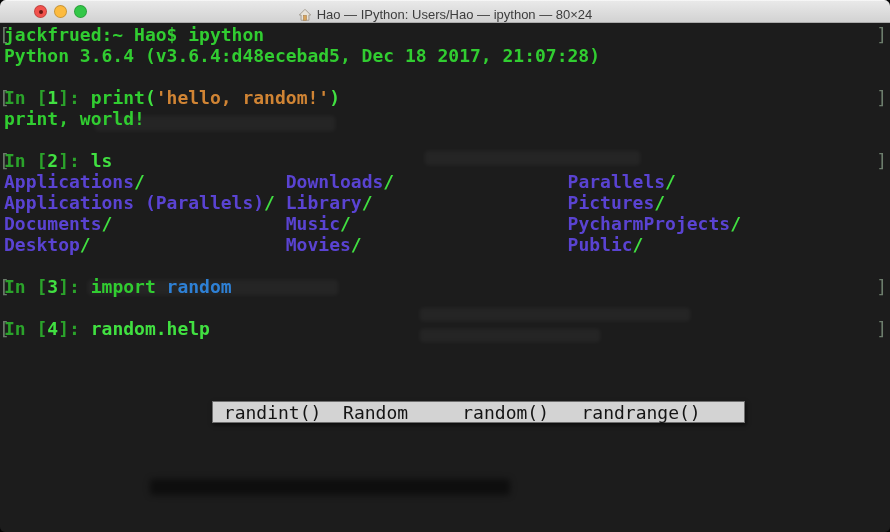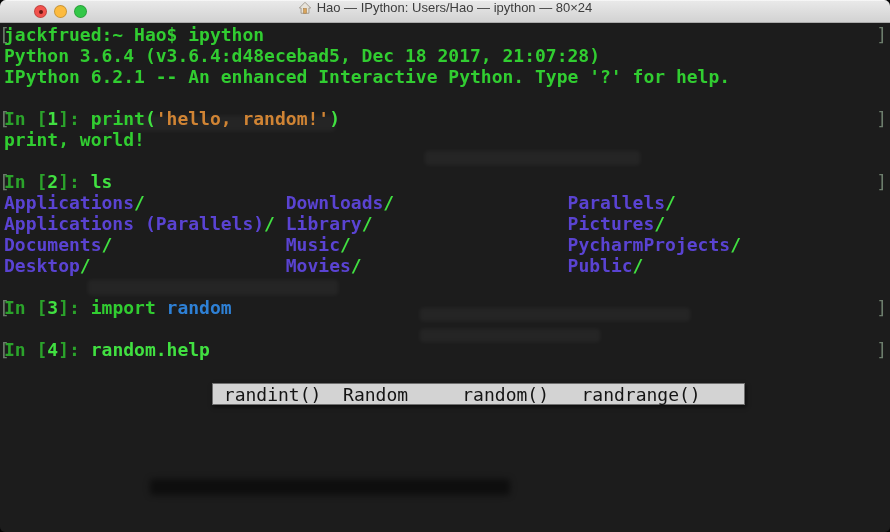--- a/index.html
+++ b/index.html
@@ -8,21 +8,21 @@
     border-radius:6px 6px 5px 5px;
     font-family:"DejaVu Sans Mono","Liberation Mono",monospace;
     box-shadow:0 10px 30px rgba(0,0,0,.6);
   }
   
   .titlebar{
     position:relative;height:22px;
     background:linear-gradient(to bottom,var(--titlebar-top),var(--titlebar-bottom));
     border-bottom:1px solid #ababab;
     box-shadow:inset 0 1px 0 rgba(255,255,255,.55);
-    display:flex;align-items:flex-start;justify-content:center;
+    display:flex;align-items:flex-end;justify-content:center;
   }
   .lights{position:absolute;left:34px;top:5px;display:flex;gap:7px;}
   .light{width:13px;height:13px;border-radius:50%;display:inline-block;position:relative;
          border:0.5px solid rgba(0,0,0,.2);box-sizing:border-box;cursor:default;}
   .light.red{background:var(--close);}
   .light.red::after{content:"";position:absolute;left:4px;top:4px;width:4px;height:4px;border-radius:50%;background:#6d1713;}
   .light.yellow{background:var(--minimize);}
   .light.green{background:var(--maximize);}
   .title{
     display:flex;align-items:center;gap:5px;
@@ -41,21 +41,21 @@
   .mark-left{position:absolute;left:-1px;top:0;}
   .mark-right{position:absolute;right:3px;top:0;}
   .c-g{color:var(--green);}
   .c-pr{color:var(--prompt-green);}
   .c-nb{color:var(--bright-green);}
   .c-or{color:var(--orange);}
   .c-bl{color:var(--blue);}
   .c-pu{color:var(--purple);}
   
   .popup{
-    position:absolute;left:212px;top:360px;height:22px;
+    position:absolute;left:212px;top:378px;height:22px;
     background:var(--popup-bg);color:var(--popup-text);
     font-weight:400;white-space:pre;line-height:22px;
     border:1px solid #6e6e6e;box-sizing:border-box;
     box-shadow:1px 2px 4px rgba(0,0,0,.6);
   }
   
   .ghost{position:absolute;border-radius:3px;background:rgba(255,255,255,.045);filter:blur(2px);}
   .ghost.dark{background:rgba(0,0,0,.5);filter:blur(3px);}
   .gh1{left:95px;top:93px;width:240px;height:15px;}
   .gh2{left:425px;top:128px;width:215px;height:14px;}
@@ -88,21 +88,20 @@
     <div class="ghost gh1"></div>
     <div class="ghost gh2"></div>
     <div class="ghost gh3"></div>
     <div class="ghost gh4"></div>
     <div class="ghost gh5"></div>
     <div class="ghost dark gh6"></div>
 
     <div id="rows">
         <div class="row"><span class="c-g">jackfrued:~ Hao$ ipython</span><span class="mark mark-left">[</span><span class="mark mark-right">]</span></div>
         <div class="row"><span class="c-g">Python 3.6.4 (v3.6.4:d48ecebad5, Dec 18 2017, 21:07:28)</span></div>
-        <div class="row"><span class="c-g">IPython 6.2.1 -- An enhanced Interactive Python. Type '?' for help.</span></div>
         <div class="row"></div>
         <div class="row"><span class="c-pr">In [</span><span class="c-nb">1</span><span class="c-pr">]: </span><span class="c-g">print</span><span class="c-nb">(</span><span class="c-or">'hello, random!'</span><span class="c-nb">)</span><span class="mark mark-left">[</span><span class="mark mark-right">]</span></div>
         <div class="row"><span class="c-g">print, world!</span></div>
         <div class="row"></div>
         <div class="row"><span class="c-pr">In [</span><span class="c-nb">2</span><span class="c-pr">]: </span><span class="c-nb">ls</span><span class="mark mark-left">[</span><span class="mark mark-right">]</span></div>
         <div class="row"><span class="c-pu">Applications</span><span class="c-nb">/</span><span>             </span><span class="c-pu">Downloads</span><span class="c-nb">/</span><span>                </span><span class="c-pu">Parallels</span><span class="c-nb">/</span></div>
         <div class="row"><span class="c-pu">Applications (Parallels)</span><span class="c-nb">/</span><span> </span><span class="c-pu">Library</span><span class="c-nb">/</span><span>                  </span><span class="c-pu">Pictures</span><span class="c-nb">/</span></div>
         <div class="row"><span class="c-pu">Documents</span><span class="c-nb">/</span><span>                </span><span class="c-pu">Music</span><span class="c-nb">/</span><span>                    </span><span class="c-pu">PycharmProjects</span><span class="c-nb">/</span></div>
         <div class="row"><span class="c-pu">Desktop</span><span class="c-nb">/</span><span>                  </span><span class="c-pu">Movies</span><span class="c-nb">/</span><span>                   </span><span class="c-pu">Public</span><span class="c-nb">/</span></div>
         <div class="row"></div>

